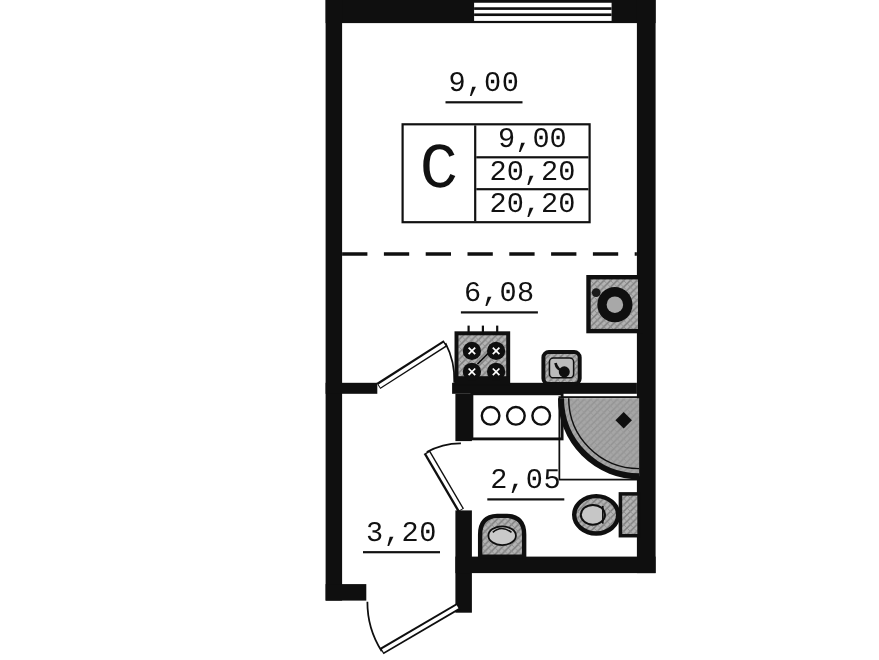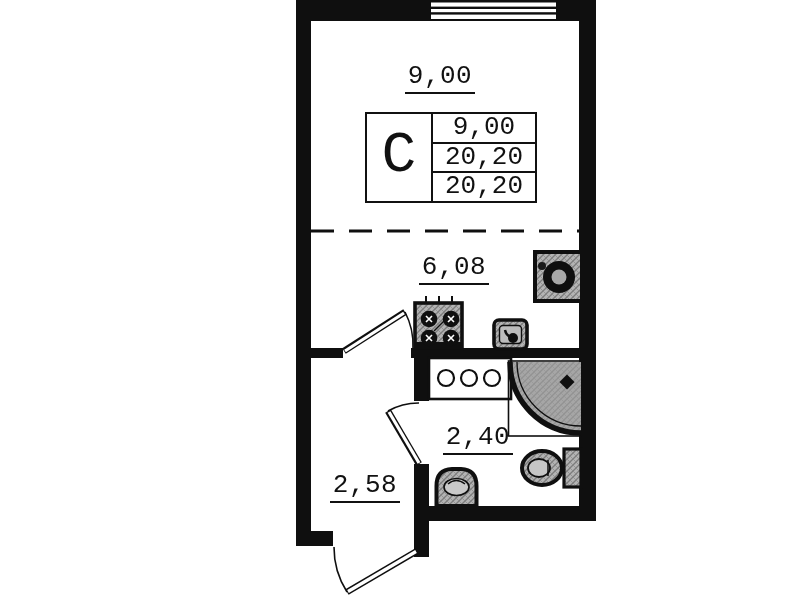--- a/index.html
+++ b/index.html
@@ -156,25 +156,25 @@
 
   <div class="room-label" style="left:352px;top:61px;width:80px;">
     <span>9,00</span>
   </div>
 
   <div class="room-label" style="left:366px;top:252px;width:80px;">
     <span>6,08</span>
   </div>
 
   <div class="room-label" style="left:390px;top:422px;width:80px;">
-    <span>2,40</span>
+    <span>2,05</span>
   </div>
 
   <div class="room-label" style="left:277px;top:470px;width:80px;">
-    <span>2,58</span>
+    <span>3,20</span>
   </div>
 
   <div id="unit-table">
     <div id="unit-type">С</div>
     <div id="unit-stats">
       <div class="stat-row">9,00</div>
       <div class="stat-row">20,20</div>
       <div class="stat-row">20,20</div>
     </div>
   </div>

